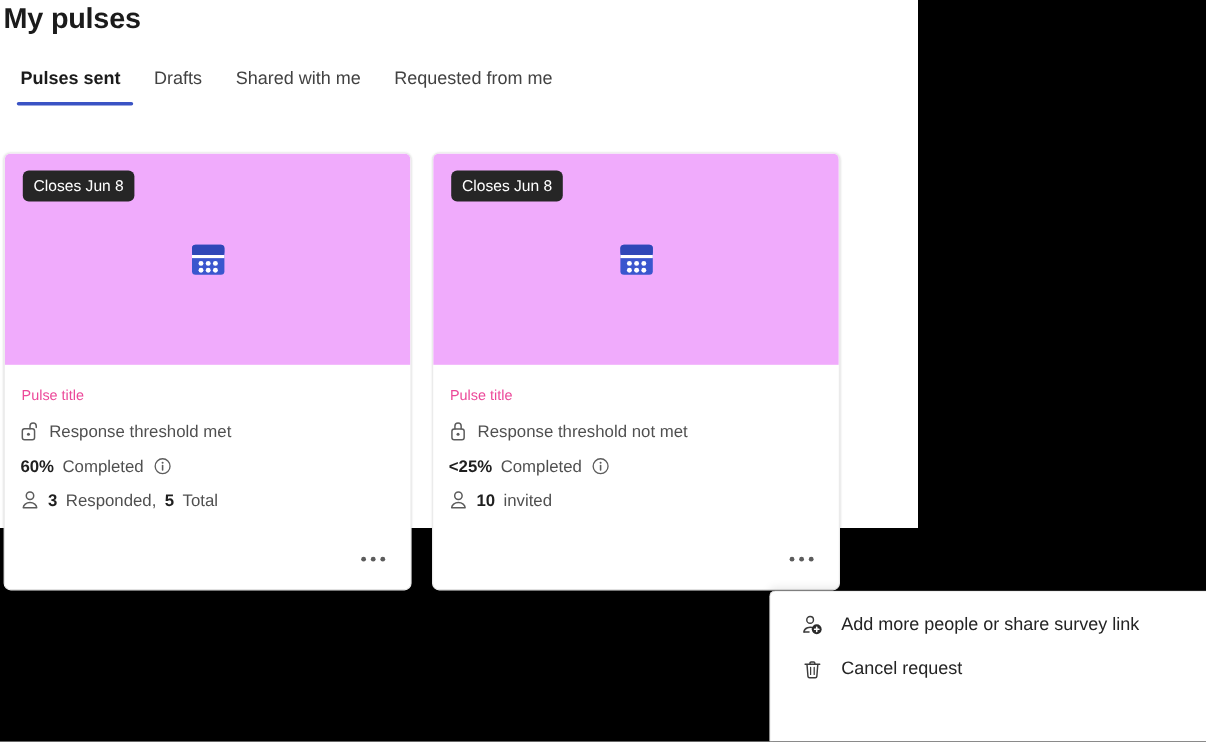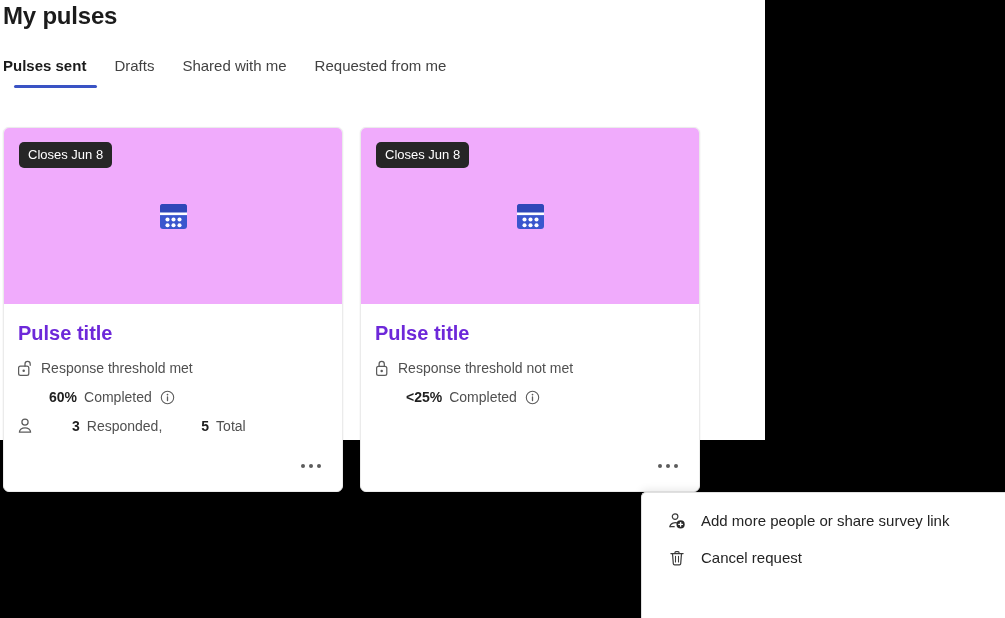--- a/index.html
+++ b/index.html
@@ -42,21 +42,21 @@
   .tab {
     position: relative;
     padding: 0 14px;
     font-size: 15px;
     color: #424242;
     cursor: pointer;
     height: 34px;
     line-height: 20px;
     white-space: nowrap;
   }
-  .tab:first-child { padding-left: 3px; }
+  .tab:first-child { padding-left: 17px; }
   .tab.active { color: #1b1b1b; font-weight: bold; }
   .tab .tab-underline {
     position: absolute;
     left: 12px; right: 12px;
     bottom: 2px;
     height: 3px;
     border-radius: 2px;
     background: #3a53c4;
   }
   .tab:first-child .tab-underline { left: 14px; right: 3px; }
@@ -95,41 +95,40 @@
     font-size: 13px;
     line-height: 1;
     padding: 6px 9px 7px 9px;
     border-radius: 5px;
     white-space: nowrap;
   }
   .calendar-icon { display: block; }
 
   .card-body { padding: 18px 16px 0 13px; }
   .card-title {
-    font-size: 20px;
-    font-weight: bold;
-    color: #6d28d9;
+    font-size: 12px;
+    font-weight: normal;
+    color: #ec4899;
     margin: 0 0 14px 1px;
   }
   .meta-row {
     display: flex;
     align-items: center;
     gap: 7px;
     margin-bottom: 11px;
     font-size: 14px;
     color: #505050;
     line-height: 18px;
   }
   .meta-row .meta-icon { flex: 0 0 auto; display: flex; align-items: center; }
   .meta-text { white-space: nowrap; }
   .meta-strong {
     font-weight: bold;
     color: #1f1f1f;
     white-space: nowrap;
-    margin-left: 32px;
   }
   .info-icon { display: inline-flex; align-items: center; margin-left: 1px; }
 
   .card-more {
     position: absolute;
     right: 16px;
     bottom: 14px;
     width: 30px; height: 22px;
     display: flex;
     align-items: center;
@@ -296,20 +295,30 @@
           <span class="meta-text">Completed</span>
           <span class="info-icon">
             <svg width="15" height="15" viewBox="0 0 15 15">
               <circle cx="7.5" cy="7.5" r="6.2" fill="none" stroke="#5c5c5c" stroke-width="1.1"></circle>
               <circle cx="7.5" cy="4.6" r="0.85" fill="#5c5c5c"></circle>
               <rect x="6.85" y="6.3" width="1.3" height="4.9" rx="0.6" fill="#5c5c5c"></rect>
             </svg>
           </span>
         </div>
 
+        <div class="meta-row">
+          <span class="meta-icon">
+            <svg width="16" height="18" viewBox="0 0 16 18">
+              <circle cx="8" cy="5.1" r="3.1" fill="none" stroke="#5c5c5c" stroke-width="1.25"></circle>
+              <path d="M2.4 15.2 a5.6 4.4 0 0 1 11.2 0 Z" fill="none" stroke="#5c5c5c" stroke-width="1.25" stroke-linejoin="round"></path>
+            </svg>
+          </span>
+          <span class="meta-strong">10</span>
+          <span class="meta-text">invited</span>
+        </div>
       </div>
       <div class="card-more">
         <span></span>
         <span></span>
         <span></span>
       </div>
     </div>
 
   </div>
 </div>

